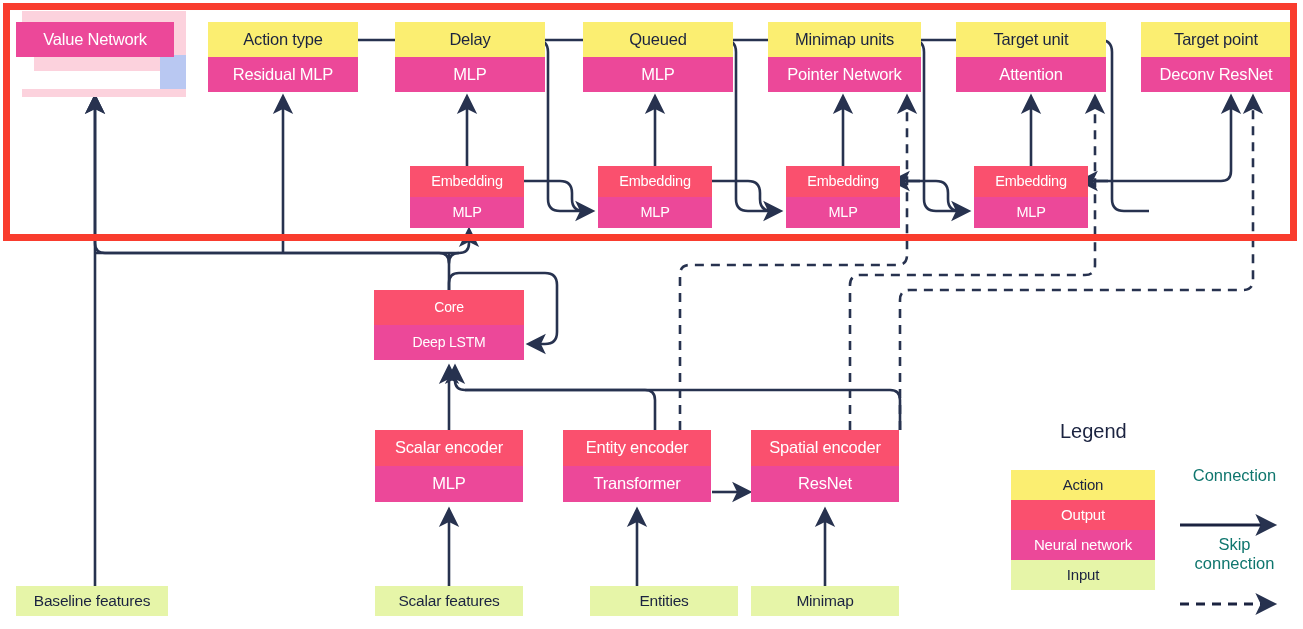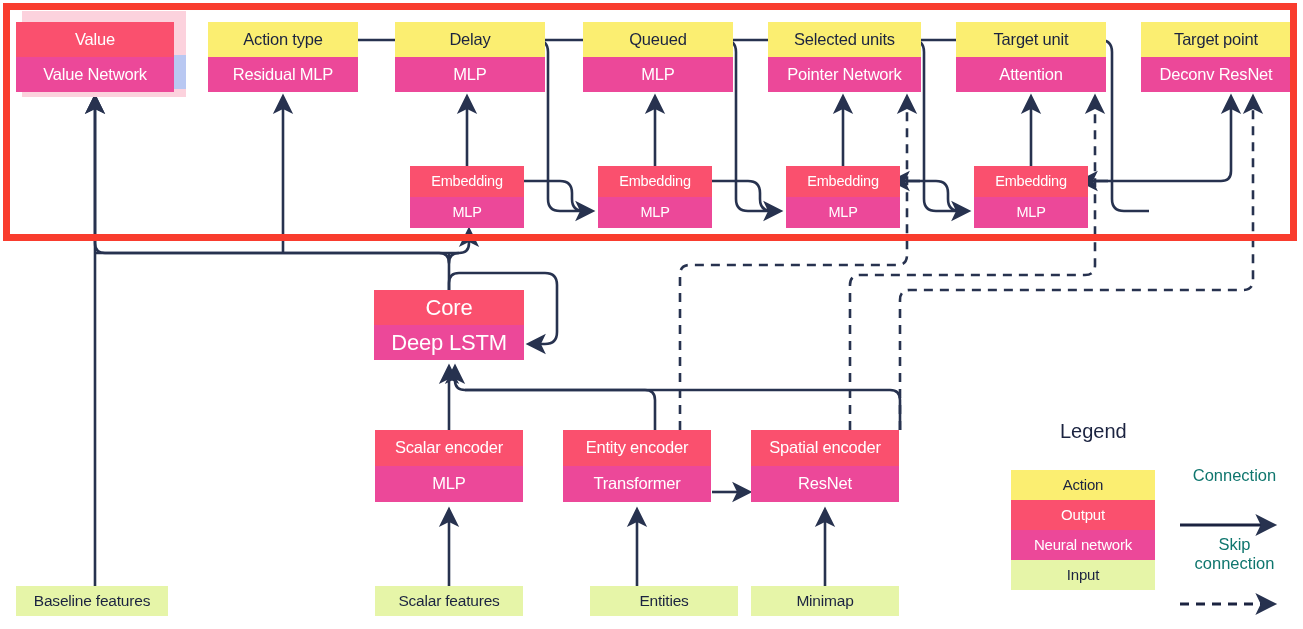--- a/index.html
+++ b/index.html
@@ -40,21 +40,21 @@
     letter-spacing:-0.2px;
     white-space:nowrap;
   }
   .seg.action{ background:#FBEE71; color:#1b2340; }
   .seg.output{ background:#FA506E; color:#ffffff; }
   .seg.nn    { background:#ec4899; color:#ffffff; }
   .seg.input { background:#E6F5A8; color:#1b2340; }
 
   .node.top .seg{ height:35px; font-size:16.5px; }
   .node.emb .seg{ height:31px; font-size:14.5px; }
-  .node.core .seg{ height:35px; font-size:22px; }
+  .node.core .seg{ height:35px; font-size:14px; }
   .node.enc  .seg{ height:36px; font-size:16.5px; }
   .node.inp  .seg{ height:30px; font-size:15.5px; }
 
   
   .ghost{
     position:absolute;
     z-index:3;
   }
   .ghost .g1{ position:absolute; background:#FCD2DD; }
   .ghost .g2{ position:absolute; background:#B9C8F2; }
@@ -174,41 +174,40 @@
     <div class="g1" style="left:34px;  top:11px; width:136px; height:60px;"></div>
     <div class="g1" style="left:160px; top:11px; width:26px;  height:60px;"></div>
     <div class="g2" style="left:160px; top:55px; width:26px;  height:34px;"></div>
     <div class="g1" style="left:160px; top:89px; width:26px;  height:8px;"></div>
     <div class="g1" style="left:22px;  top:89px; width:164px; height:8px;"></div>
   </div>
 
   <div id="redbox"></div>
 
   <div class="node top" style="left:16px; top:22px; width:158px;">
-    <div class="seg output">Value</div>
     <div class="seg nn">Value Network</div>
   </div>
 
   <div class="node top" style="left:208px; top:22px; width:150px;">
     <div class="seg action">Action type</div>
     <div class="seg nn">Residual MLP</div>
   </div>
 
   <div class="node top" style="left:395px; top:22px; width:150px;">
     <div class="seg action">Delay</div>
     <div class="seg nn">MLP</div>
   </div>
 
   <div class="node top" style="left:583px; top:22px; width:150px;">
     <div class="seg action">Queued</div>
     <div class="seg nn">MLP</div>
   </div>
 
   <div class="node top" style="left:768px; top:22px; width:153px;">
-    <div class="seg action">Selected units</div>
+    <div class="seg action">Minimap units</div>
     <div class="seg nn">Pointer Network</div>
   </div>
 
   <div class="node top" style="left:956px; top:22px; width:150px;">
     <div class="seg action">Target unit</div>
     <div class="seg nn">Attention</div>
   </div>
 
   <div class="node top" style="left:1141px; top:22px; width:150px;">
     <div class="seg action">Target point</div>

